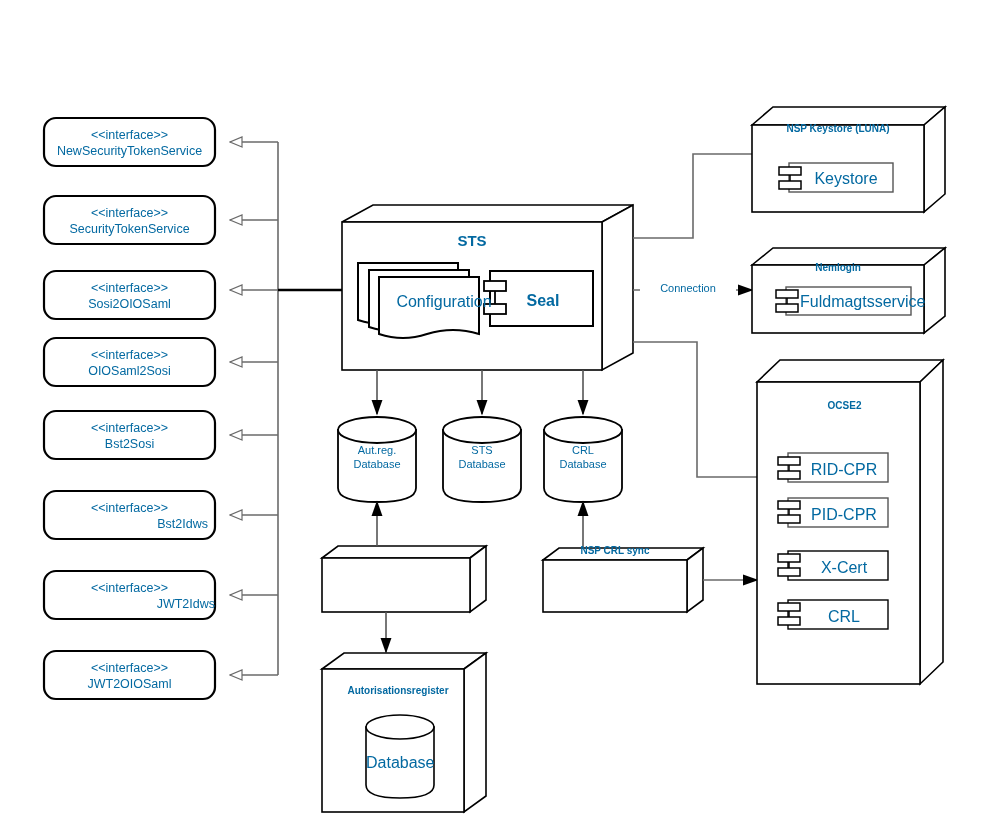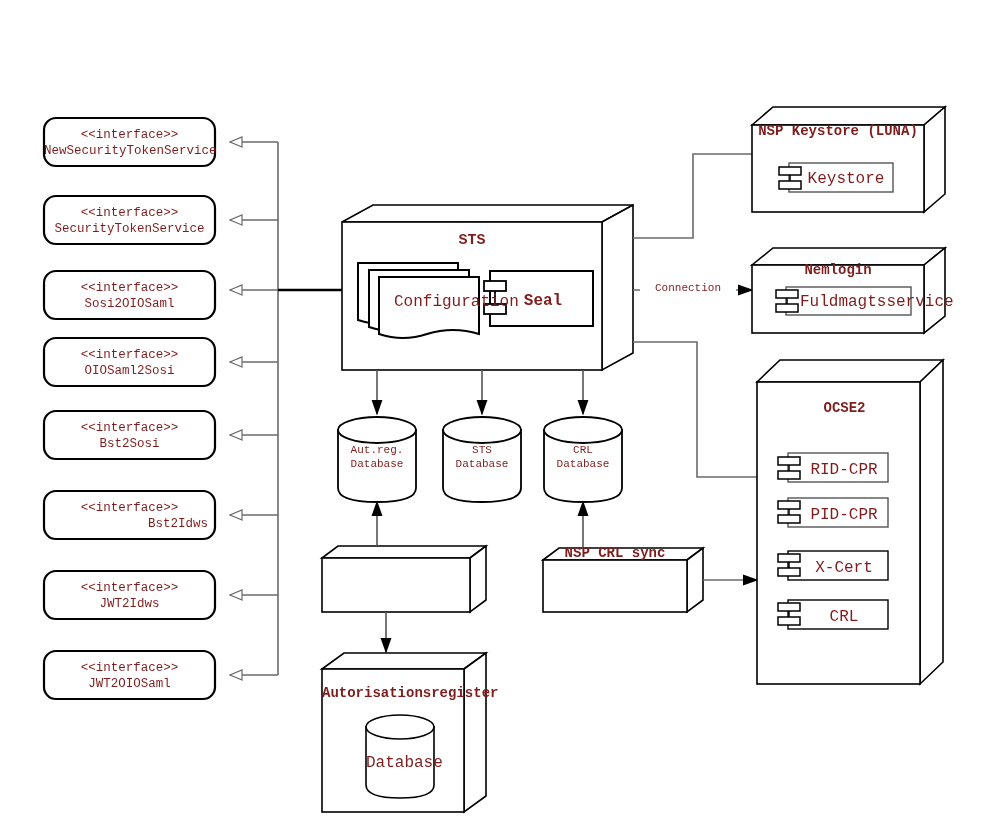--- a/index.html
+++ b/index.html
@@ -18,31 +18,30 @@
   #svg-layer {
     position: absolute;
     left: 0;
     top: 0;
     width: 982px;
     height: 833px;
   }
   .lbl {
     position: absolute;
     text-align: center;
-    color: #7f1d1d;
+    color: #0369a1;
     line-height: 1.25;
     white-space: pre-line;
     pointer-events: none;
-    font-family: Liberation Mono, monospace;
   }
   .iface-lbl {
     font-size: 12.5px;
   }
   .box-title {
-    font-size: 14px;
+    font-size: 10px;
     font-weight: bold;
   }
   .comp-lbl {
     font-size: 16px;
   }
   .db-lbl {
     font-size: 11px;
   }
   .edge-lbl {
     font-size: 11px;
@@ -246,21 +245,21 @@
   <div class="lbl iface-lbl" style="left:44px; top:348px; width:171px;">&lt;&lt;interface&gt;&gt;</div>
   <div class="lbl iface-lbl" style="left:44px; top:364px; width:171px;">OIOSaml2Sosi</div>
 
   <div class="lbl iface-lbl" style="left:44px; top:421px; width:171px;">&lt;&lt;interface&gt;&gt;</div>
   <div class="lbl iface-lbl" style="left:44px; top:437px; width:171px;">Bst2Sosi</div>
 
   <div class="lbl iface-lbl" style="left:44px; top:501px; width:171px;">&lt;&lt;interface&gt;&gt;</div>
   <div class="lbl iface-lbl" style="left:37px; top:517px; width:171px;text-align:right;">Bst2Idws</div>
 
   <div class="lbl iface-lbl" style="left:44px; top:581px; width:171px;">&lt;&lt;interface&gt;&gt;</div>
-  <div class="lbl iface-lbl" style="left:44px; top:597px; width:171px;">JWT2Idws</div>
+  <div class="lbl iface-lbl" style="left:44px; top:597px; width:171px;text-align:right;">JWT2Idws</div>
 
   <div class="lbl iface-lbl" style="left:44px; top:661px; width:171px;">&lt;&lt;interface&gt;&gt;</div>
   <div class="lbl iface-lbl" style="left:44px; top:677px; width:171px;">JWT2OIOSaml</div>
 
   <div class="lbl sts-title" style="left:342px; top:232px; width:260px;">STS</div>
   <div class="lbl comp-lbl" style="left:379px; top:292px; width:100px;padding-left:15px;">Configuration</div>
   <div class="lbl comp-lbl" style="left:496px; top:291px; width:94px; font-weight:bold;">Seal</div>
 
   <div class="lbl db-lbl" style="left:338px; top:444px; width:78px;">Aut.reg.
 Database</div>

